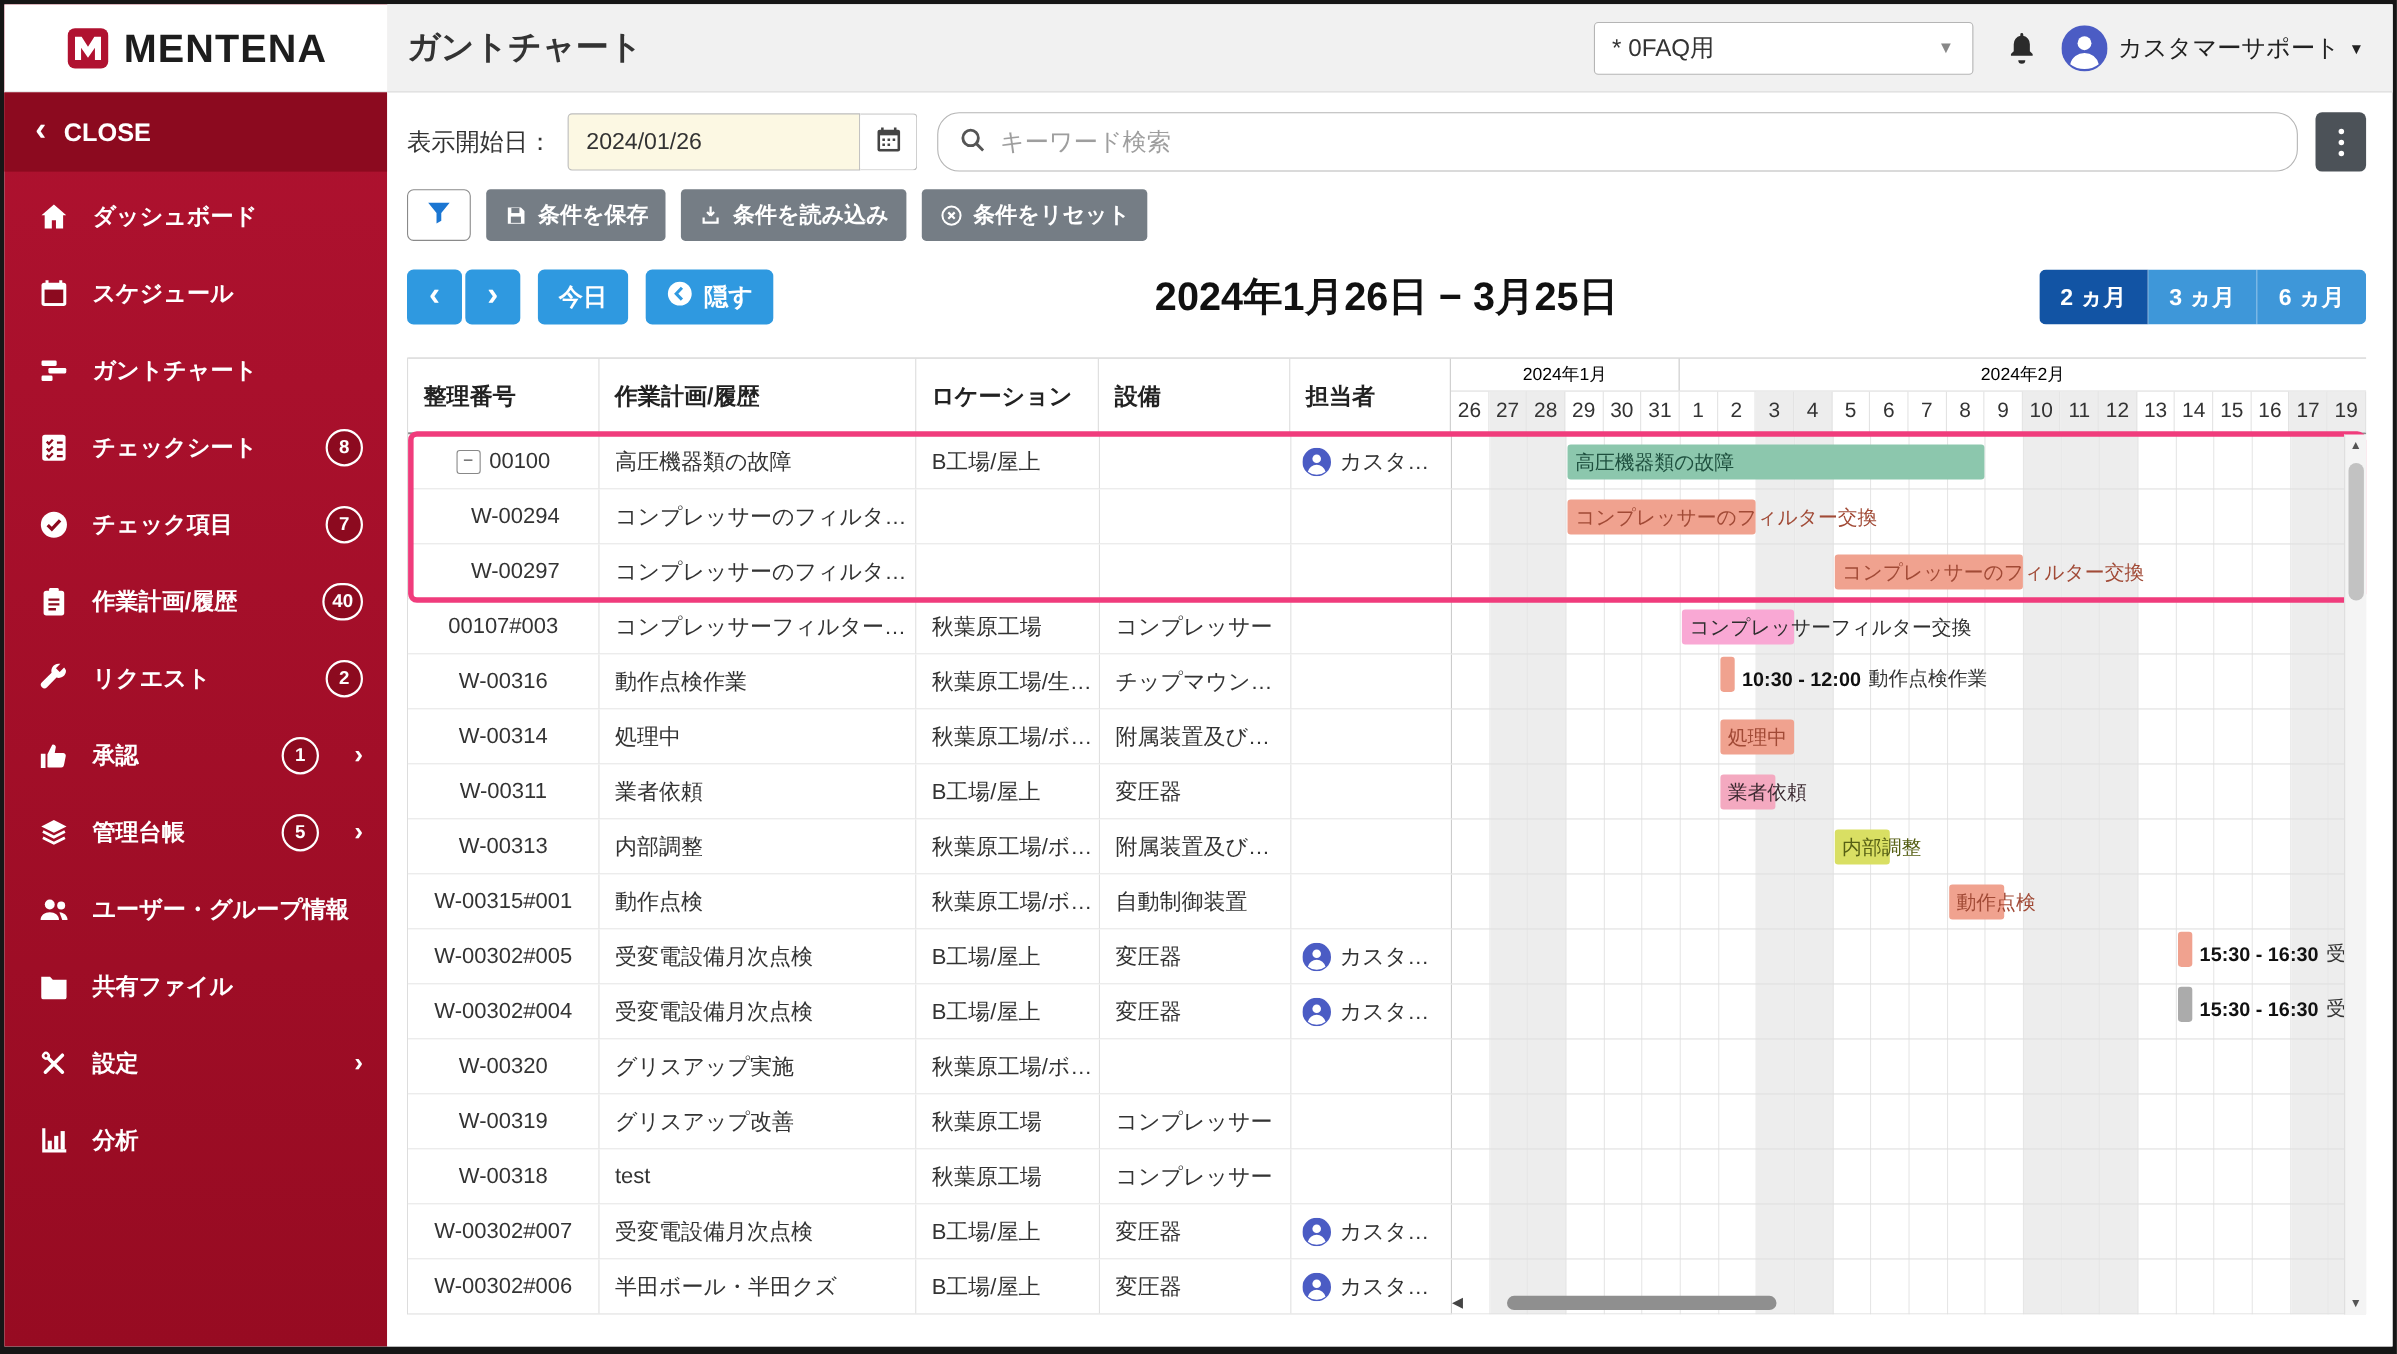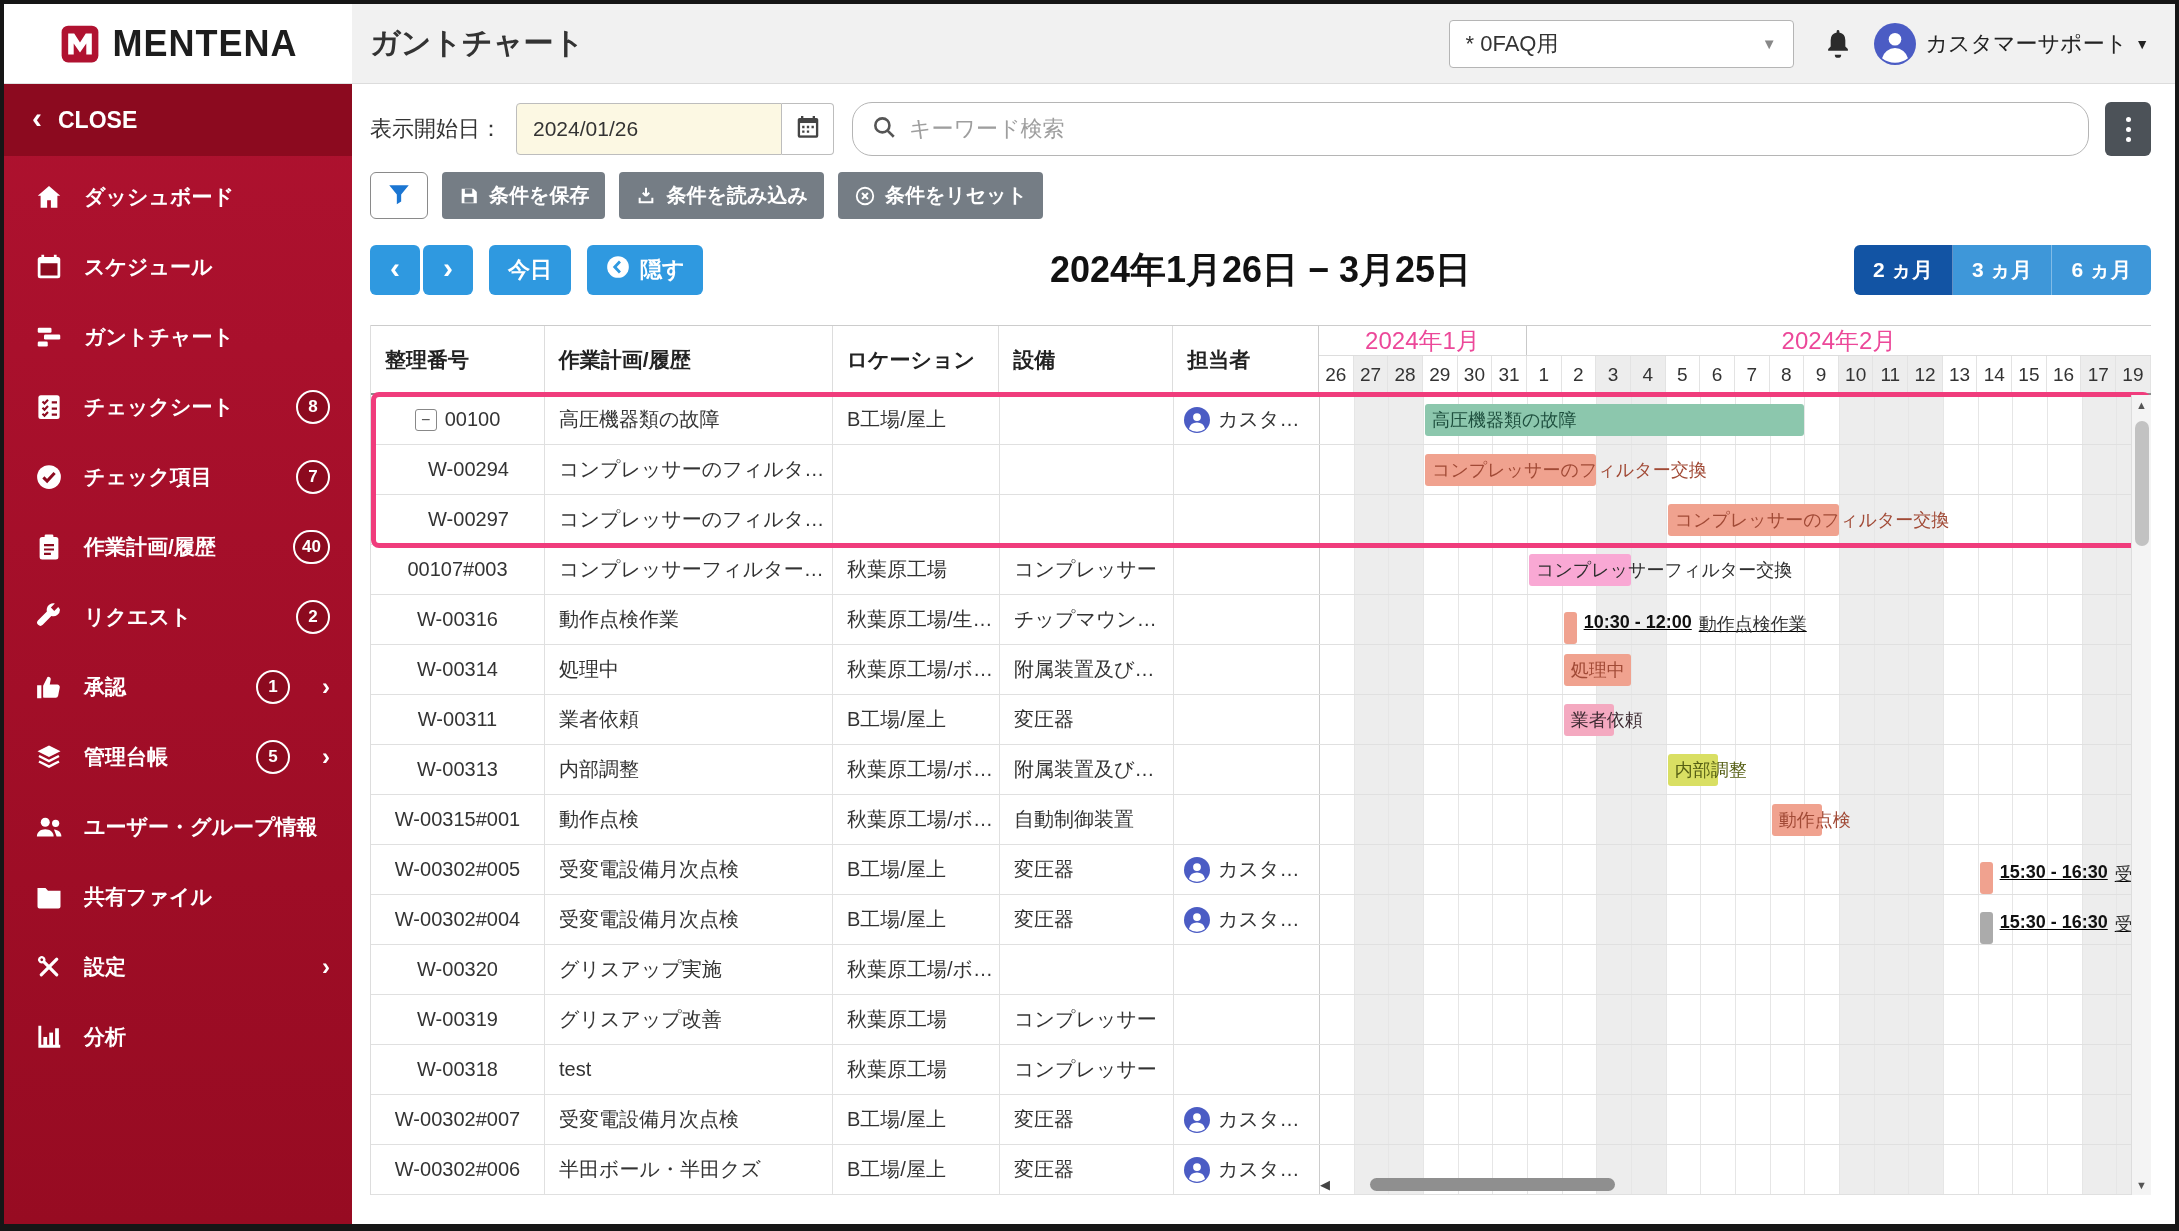--- a/index.html
+++ b/index.html
@@ -64,41 +64,41 @@
   .range-opt.selected { background:var(--rangeSel,#1254a4); }
 
   
   .table-wrap { position:relative; margin-top:30px; width:1781px; border-left:1px solid #ddd; }
   .t-head { display:flex; height:70px; border-top:1px solid #ccc; border-bottom:2px solid #8d8d8d; }
   .th { display:flex; align-items:center; padding-left:14px; font-size:21px; font-weight:bold; color:#222; border-right:1px solid #ddd; }
   .c0 { width:174px; } .c1 { width:288px; } .c2 { width:167px; } .c3 { width:174px; } .c4 { width:146px; }
   .th.c4 { border-right:1px solid #ccc; }
   .g-head { width:832px; display:flex; flex-direction:column; }
   .g-months { height:30px; display:flex; border-bottom:1px solid #ddd; }
-  .g-month { display:flex; align-items:center; justify-content:center; font-size:24px; color:#ec4899; border-right:1px solid #c9c9c9; }
+  .g-month { display:flex; align-items:center; justify-content:center; font-size:16px; color:#000000; border-right:1px solid #c9c9c9; }
   .g-month:last-child { border-right:none; }
   .g-days { height:38px; display:flex; }
   .g-day { display:flex; align-items:center; justify-content:center; font-size:19px; color:#333; border-right:1px solid #e3e3e3; }
   .g-day.we { background:#ededed; }
 
   .t-body { display:flex; position:relative; }
   .left-rows { width:949px; }
   .t-row { display:flex; height:50px; border-bottom:1px solid #e0e0e0; background:#fff; }
   .td { display:flex; align-items:center; padding-left:14px; font-size:20px; color:#333; border-right:1px solid #e0e0e0; overflow:hidden; white-space:nowrap; }
   .td.c0 { justify-content:center; padding-left:0; gap:8px; }
   .td.c4 { border-right:1px solid #ccc; gap:8px; padding-left:10px; }
   .expander { width:22px; height:22px; flex:0 0 22px; border:1px solid #888; border-radius:3px; background:#fff; color:#555; font-size:16px; line-height:20px; text-align:center; cursor:pointer; }
 
   .gantt-body { position:relative; width:832px; height:800px; overflow:hidden; }
   .g-col { position:absolute; top:0; bottom:0; border-right:1px solid #e6e6e6; }
   .g-col.we { background:#ededed; }
   .g-row { position:absolute; left:0; width:100%; height:50px; border-bottom:1px solid #e0e0e0; }
   .bar { position:absolute; top:9px; height:32px; border-radius:3px; cursor:pointer; }
   .bar-label { position:absolute; left:7px; top:50%; transform:translateY(-50%); font-size:18px; white-space:nowrap; }
-  .time-item { position:absolute; top:17px; height:32px; display:flex; align-items:flex-start; gap:7px; cursor:pointer;text-decoration:underline; }
+  .time-item { position:absolute; top:2px; height:32px; display:flex; align-items:flex-end; gap:7px; cursor:pointer; }
   .time-chip { width:13px; height:32px; border-radius:3px; flex:0 0 13px; }
   .time-text { font-size:18px; font-weight:bold; color:#111; white-space:nowrap; }
   .time-label { font-size:18px; color:#333; white-space:nowrap; }
 
   .hl-box { position:absolute; left:0; top:-3px; width:100%; height:156px; border:5px solid var(--pink,#f03c7c); border-radius:8px; pointer-events:none; z-index:5; }
 
   .v-scroll { position:absolute; right:0; top:0; width:20px; height:800px; background:#f4f4f4; border-left:1px solid #ddd; z-index:6; display:flex; flex-direction:column; align-items:center; cursor:pointer; }
   .v-arrow { height:20px; color:#555; font-size:11px; display:flex; align-items:center; justify-content:center; }
   .v-thumb { width:14px; height:125px; background:#c2c2c2; border-radius:7px; margin-top:6px; }
   .v-arrow.down { margin-top:auto; }

